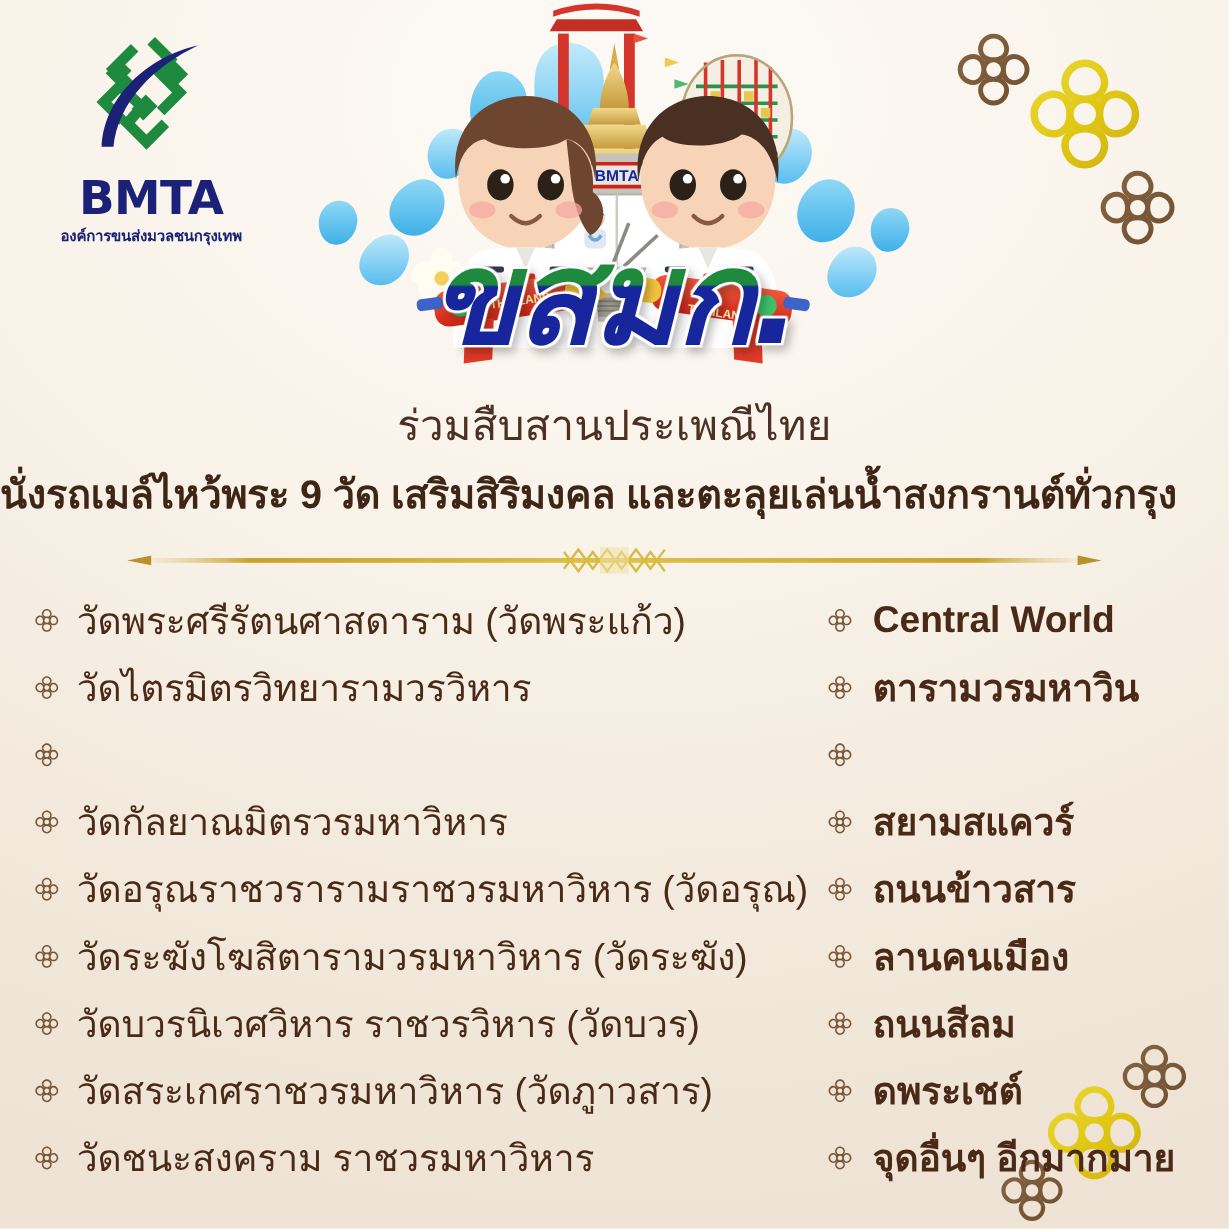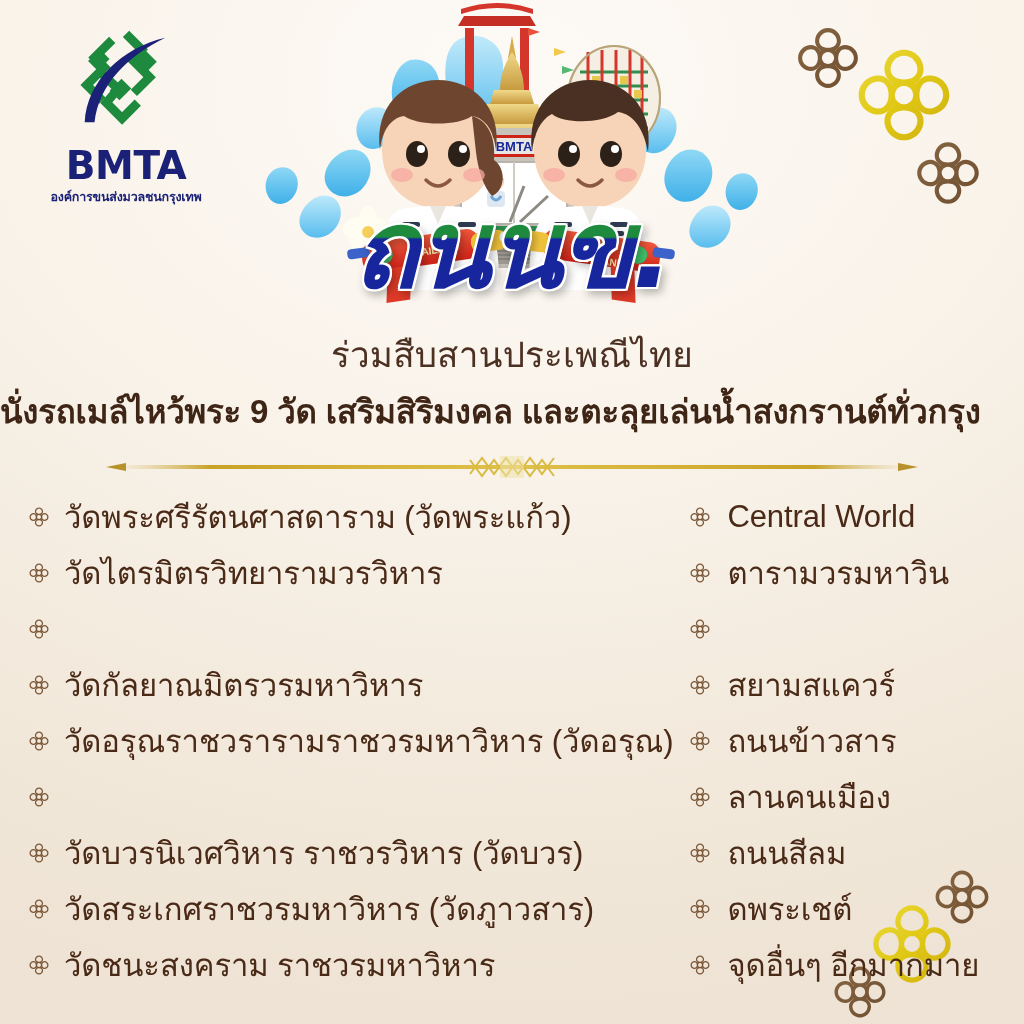--- a/index.html
+++ b/index.html
@@ -76,21 +76,21 @@
     position: absolute; left: 104px; top: 452px; width: 816px; height: 30px;
   }
 
   
   .cols {
     position: absolute; left: 0; top: 489px; width: 944px; height: 520px;
     display: flex;
   }
   .col { display: flex; flex-direction: column; }
   .col.left  { width: 700px; padding-left: 24px; }
-  .col.right { width: 324px; padding-left: 12px; }
+  .col.right { width: 324px; padding-left: 12px; font-weight: bold; }
 
   .li {
     display: flex; align-items: center;
     height: 56px;
   }
   .li .bullet { width: 30px; height: 26px; flex: 0 0 30px; margin-right: 10px; }
   .li .txt {
     font-size: 31px; color: #4a2a17; letter-spacing: -0.1px;
     white-space: nowrap;
   }
@@ -369,21 +369,21 @@
         <path d="M24 28 L48 28 L42 62 L18 62 Z" fill="#e03a28"></path>
         <rect x="110" y="5" width="36" height="20" rx="9" fill="#f2c53d"></rect>
         <rect x="140" y="9" width="22" height="12" rx="6" fill="#f0f0ea"></rect>
         <circle cx="22" cy="14" r="9" fill="#3fc16b"></circle>
         <rect x="-14" y="4" width="22" height="10" rx="4" fill="#3b63c9"></rect>
       </g>
       <text x="336" y="264" font-size="10" font-weight="bold" fill="#fff3b0" text-anchor="middle" transform="rotate(8 336 264)" font-family="Liberation Sans, sans-serif">THAILAND</text>
     </svg>
   </div>
 
-  <div class="big-title">ถนนข.</div>
+  <div class="big-title">ขสมก.</div>
 
   <div class="sub1">ร่วมสืบสานประเพณีไทย</div>
   <div class="sub2">นั่งรถเมล์ไหว้พระ 9 วัด เสริมสิริมงคล และตะลุยเล่นน้ำสงกรานต์ทั่วกรุง</div>
 
   <div class="divider">
     <svg viewBox="0 0 816 30" width="816" height="30">
       <defs>
         <linearGradient id="dg" x1="0" y1="0" x2="1" y2="0">
           <stop offset="0%" stop-color="#d8c27a" stop-opacity="0"></stop>
           <stop offset="12%" stop-color="#c9a227"></stop>
@@ -468,20 +468,21 @@
       <div class="li">
         <span class="bullet">
           <svg viewBox="0 0 60 60" width="30" height="26">
               <g transform="translate(30,30) scale(0.50)">
                 <g mask="url(#fmask)">
                   <rect x="-60" y="-60" width="120" height="120" fill="#7a5636"></rect>
                 </g>
               </g>
             </svg>
         </span>
+        <span class="txt">วัดระฆังโฆสิตารามวรมหาวิหาร (วัดระฆัง)</span>
       </div>
       <div class="li">
         <span class="bullet">
           <svg viewBox="0 0 60 60" width="30" height="26">
               <g transform="translate(30,30) scale(0.50)">
                 <g mask="url(#fmask)">
                   <rect x="-60" y="-60" width="120" height="120" fill="#7a5636"></rect>
                 </g>
               </g>
             </svg>

